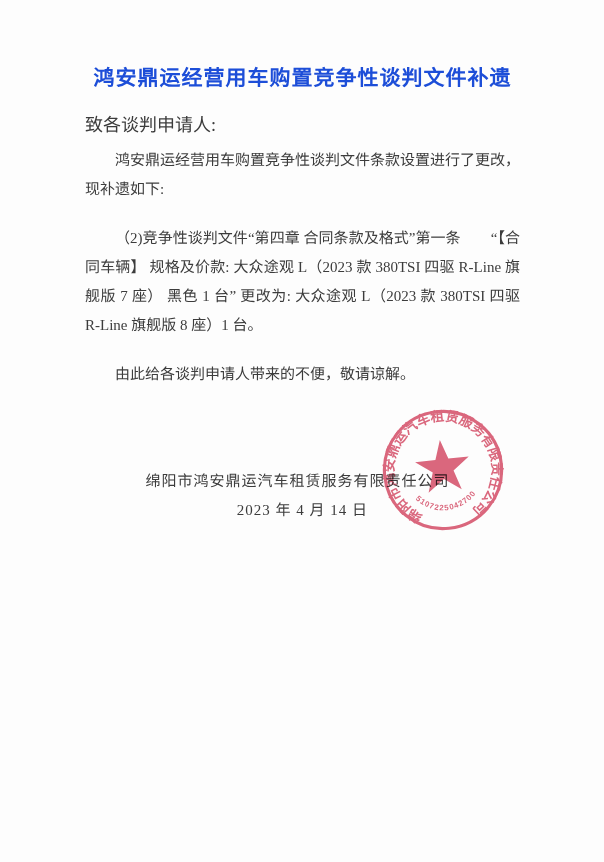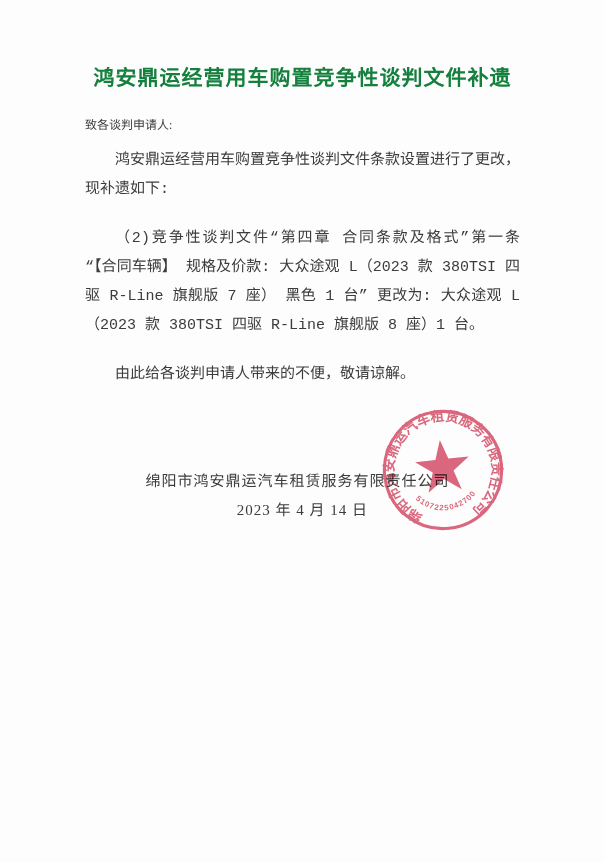--- a/index.html
+++ b/index.html
@@ -14,30 +14,30 @@
   }
   .content{
     padding:62px 84px 0 85px;
   }
   .title{
     margin:0;
     font-size:21px;
     line-height:32px;
     font-weight:bold;
     text-align:center;
-    color:#15803d;
+    color:#1d4ed8;
     letter-spacing:1px;
   }
   .salutation{
     margin:17px 0 0 0;
-    font-size:12px;
+    font-size:18px;
     line-height:29px;
   }
   .body-text{font-size:15px;line-height:29px;text-align:justify;}
-  .body-text p{margin:20px 0 0 0;text-indent:2em;font-family:Liberation Mono, monospace;}
+  .body-text p{margin:20px 0 0 0;text-indent:2em;}
   .body-text p:nth-child(1){margin-top:6px;}
   .body-text p:nth-child(5){margin-top:7px;}
   .body-text p:nth-child(6){margin-top:0;}
   .signature{
     position:relative;
     margin-top:78px;
     font-size:15px;
     line-height:29px;
     text-align:center;
   }

